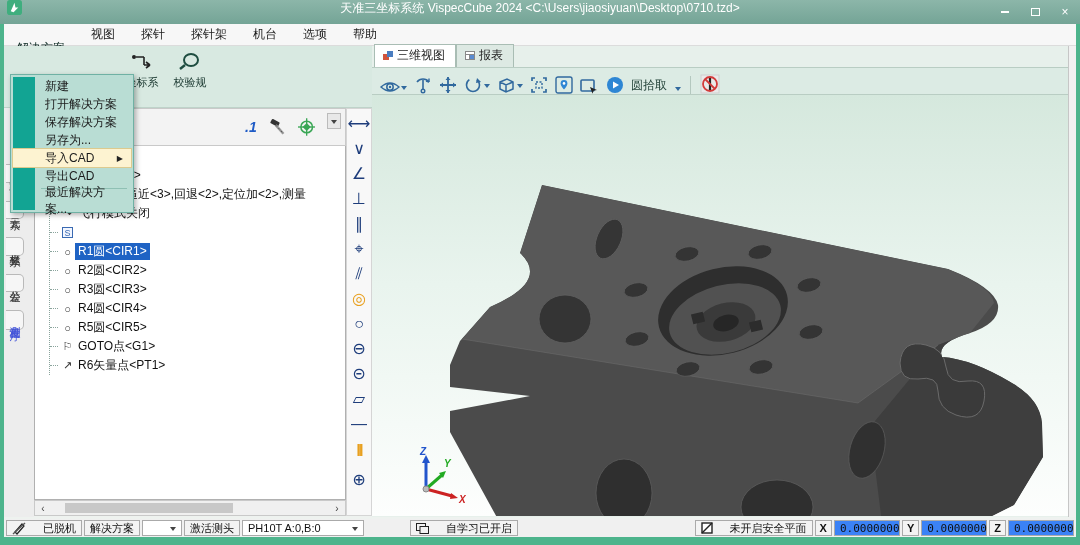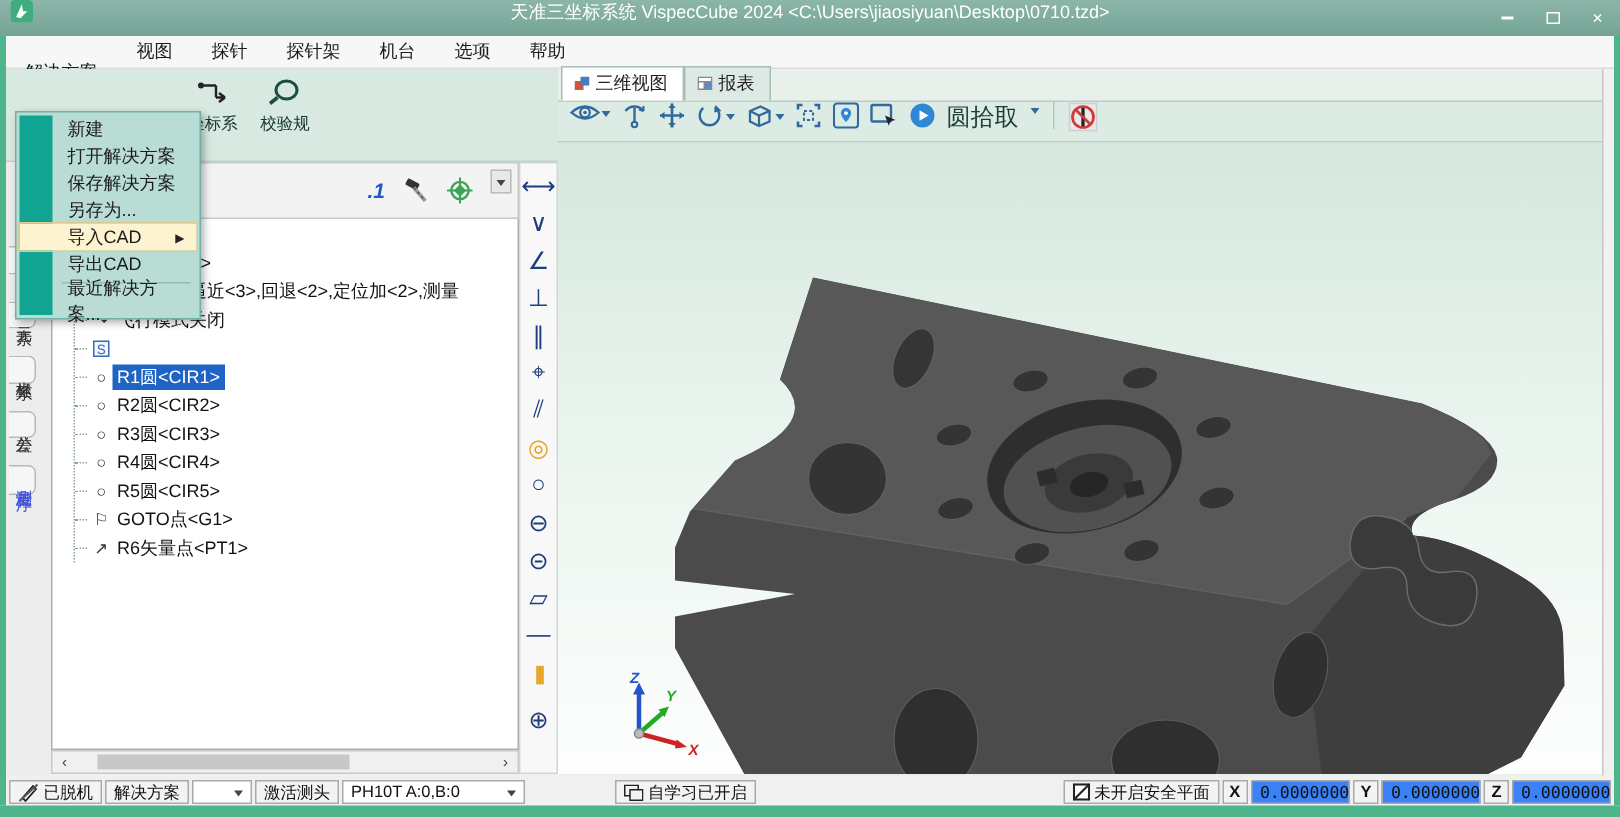--- a/index.html
+++ b/index.html
@@ -64,35 +64,35 @@
   .gico.slim { letter-spacing:-2px; font-size:13px; font-weight:bold; }
   .gico.gap { margin-top:6px; }
 
   
   .viewpanel { position:absolute; left:372px; top:46px; width:696px; height:471px; background:#e7f0eb; }
   .vtabs { height:22px; display:flex; align-items:flex-end; border-bottom:1px solid #b9cdc3; padding-left:2px; }
   .vtab3d { display:flex; align-items:center; gap:4px; font-size:12px; color:#222; padding:2px 10px 3px 8px;
             border:1px solid #a9bdb4; border-bottom:none; background:#dde9e3; }
   .vtab3d.active { background:#fff;margin-top:21px; }
   .tabico { width:10px; height:9px; display:inline-block; }
-  .vtoolbar { height:27px; background:#dcebe4; border-bottom:1px solid #b9cdc3; display:flex; align-items:flex-start;
-              gap:7px; padding-left:8px; font-size:16px; color:#1d3d33; }
+  .vtoolbar { height:27px; background:#dcebe4; border-bottom:1px solid #b9cdc3; display:flex; align-items:flex-end;
+              gap:7px; padding-left:8px; font-size:12px; color:#1d3d33; }
   .vico { display:flex; align-items:center; }
   .dcaret { width:0; height:0; border:3px solid transparent; border-top:4px solid #31699e; margin-left:1px; margin-top:4px;}
   .vsep { width:1px; height:18px; background:#b4c8bf; margin:0 2px; }
   .viewport { position:relative; width:696px; height:421px;
               background:linear-gradient(180deg,#d5e8dd 0%,#e9f4ee 45%,#fdfefd 100%); overflow:hidden; }
   .rightstrip { position:absolute; left:1068px; top:46px; width:8px; height:471px; background:#f1f1f1; border-left:1px solid #c6c6c6; }
   .triad { position:absolute; left:32px; top:348px; }
 
   
   .statusbar { position:absolute; left:4px; top:519px; width:1072px; height:18px; background:#f0f0f0;
                display:flex; align-items:center; font-size:11px; color:#111; padding-left:2px; }
   .sseg { border:1px solid #aaa; background:#f3f3f3; height:16px; display:flex; align-items:center;
-          padding:0 5px; margin-right:2px; gap:3px; white-space:nowrap; }
+          padding:0 5px; margin-right:2px; gap:17px; white-space:nowrap; }
   .scombo { background:#fff; min-width:36px; }
   .sbtn-center { position:absolute; left:406px; }
   .srgroup { position:absolute; right:2px; top:1px; display:flex; }
   .coordlab { font-weight:bold; padding:0 4px; }
   .coordval { background:#3b82f6; font-family:"DejaVu Sans Mono","Liberation Mono",monospace; font-size:11px; width:66px; justify-content:flex-start; }
 
   
   .menu { position:absolute; background:#b9ddd4; border:1px solid #6fb1a4; box-shadow:2px 2px 5px rgba(0,0,0,.3);
           padding:2px; font-size:12px; color:#1b1b1b; z-index:50; }
   .menu .gut { position:absolute; left:2px; top:2px; bottom:2px; width:22px; background:#12a493; }

